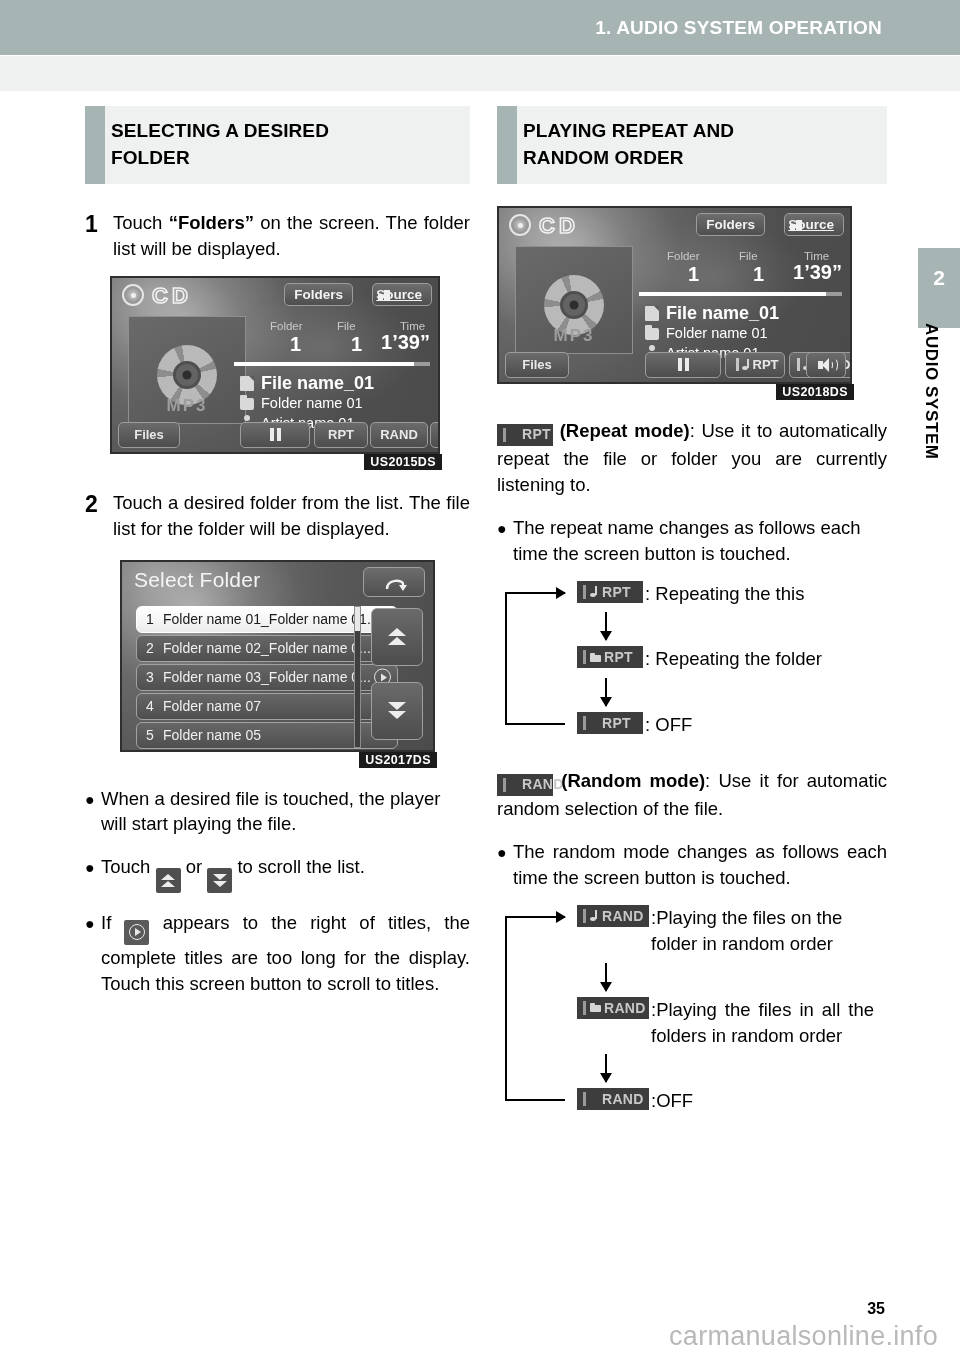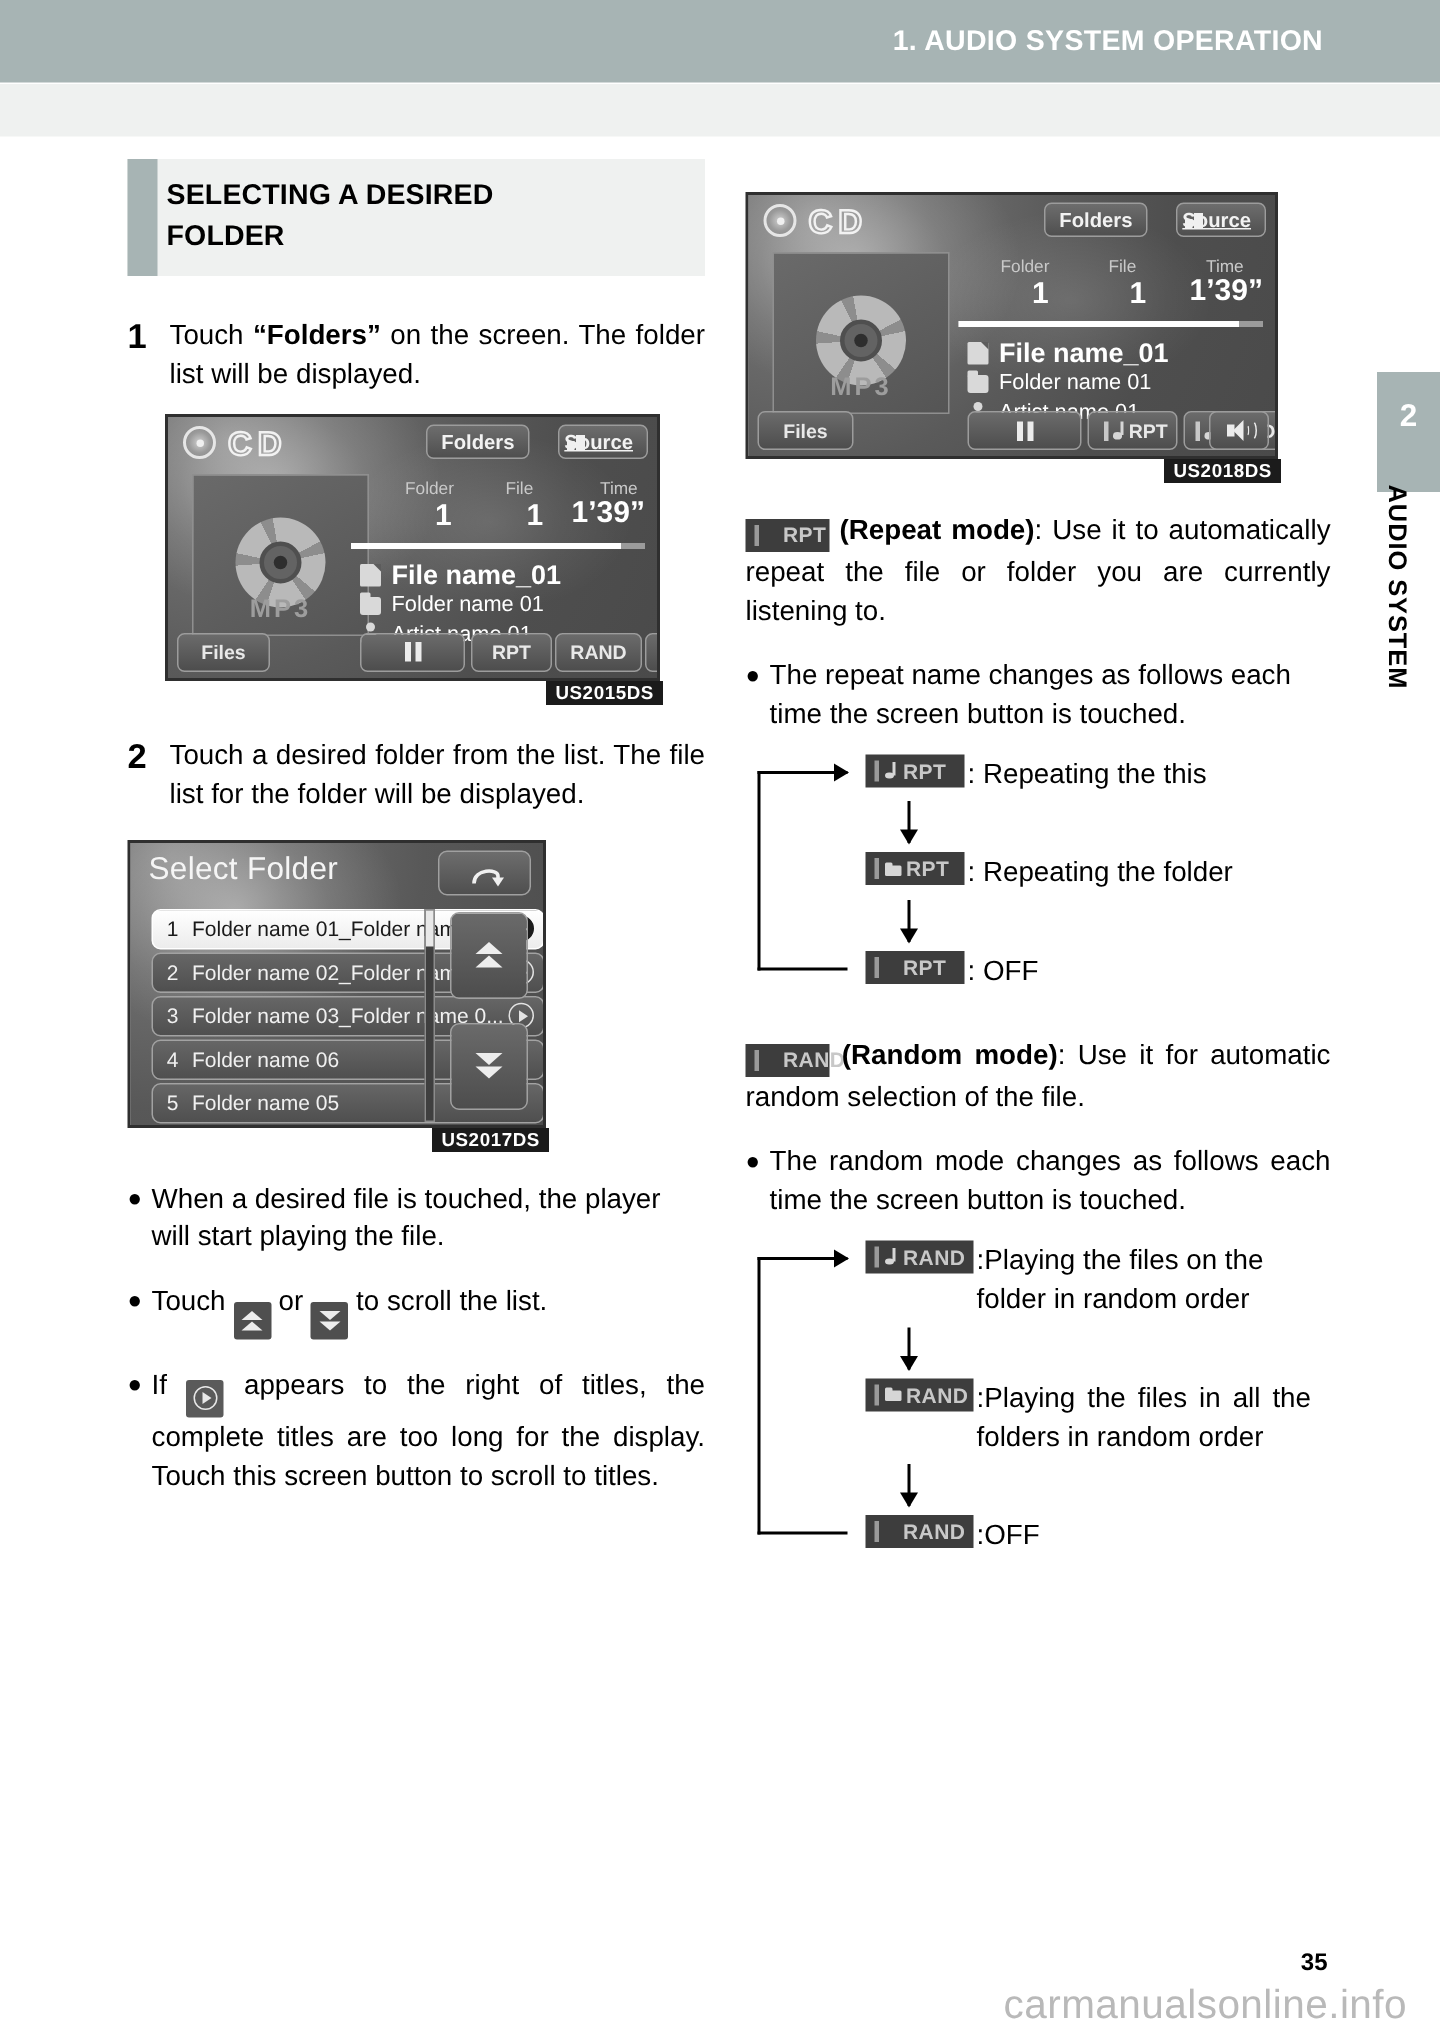--- a/index.html
+++ b/index.html
@@ -500,21 +500,21 @@
       </div>
     </div>
     <div class="shot-code">US2015DS</div>
   </div>
 
   <div class="step" style="margin-top:36px;">
     <div class="step-num">2</div>
     <div class="step-body">Touch a desired folder from the list. The file list for the folder will be displayed.</div>
   </div>
 
-  <div class="screen-wrap" style="width:279px;margin-top:18px;">
+  <div class="screen-wrap" style="margin-left:35px;width:315px;margin-top:18px;">
     <div class="fl-screen">
       <div class="glow"></div>
       <div class="fl-title">Select Folder</div>
       <div class="fl-back">
         <svg width="28" height="22" viewBox="0 0 28 22">
           <path d="M6 17 C6 7, 22 7, 22 12 L22 15" stroke="#f0f0f0" stroke-width="2.4" fill="none"></path>
           <path d="M22 19 L18 13 L26 13 Z" fill="#f0f0f0"></path>
         </svg>
       </div>
 
@@ -535,21 +535,21 @@
         </div>
         <div class="fl-row">
           <span class="fl-idx">3</span>
           <span class="fl-name">Folder name 03_Folder name 0...</span>
           <span class="fl-arrow">
               <i></i>
             </span>
         </div>
         <div class="fl-row">
           <span class="fl-idx">4</span>
-          <span class="fl-name">Folder name 06</span>
+          <span class="fl-name">Folder name 07</span>
         </div>
         <div class="fl-row">
           <span class="fl-idx">5</span>
           <span class="fl-name">Folder name 05</span>
         </div>
       </div>
 
       <div class="fl-scrollbar">
         <div class="thumb"></div>
       </div>
@@ -603,20 +603,24 @@
           </span>
         </span>
       <span>appears to the right of titles, the complete titles are too long for the display. Touch this screen button to scroll to titles.</span>
     </div>
   </div>
 
 </div>
 
 <div class="col-right">
 
+  <div class="sec-head">
+    <div class="sec-head-text">PLAYING REPEAT AND</div>
+    <div class="sec-head-text">RANDOM ORDER</div>
+  </div>
 
   <div class="screen-wrap" style="margin-left:0;width:355px;margin-top:22px;">
     <div class="screen">
       <div class="glow"></div>
       <div class="glow2"></div>
 
       <div class="scr-cd-ico"></div>
       <div class="scr-cd-text">CD</div>
 
       <div class="scr-btn scr-folders">Folders</div>

